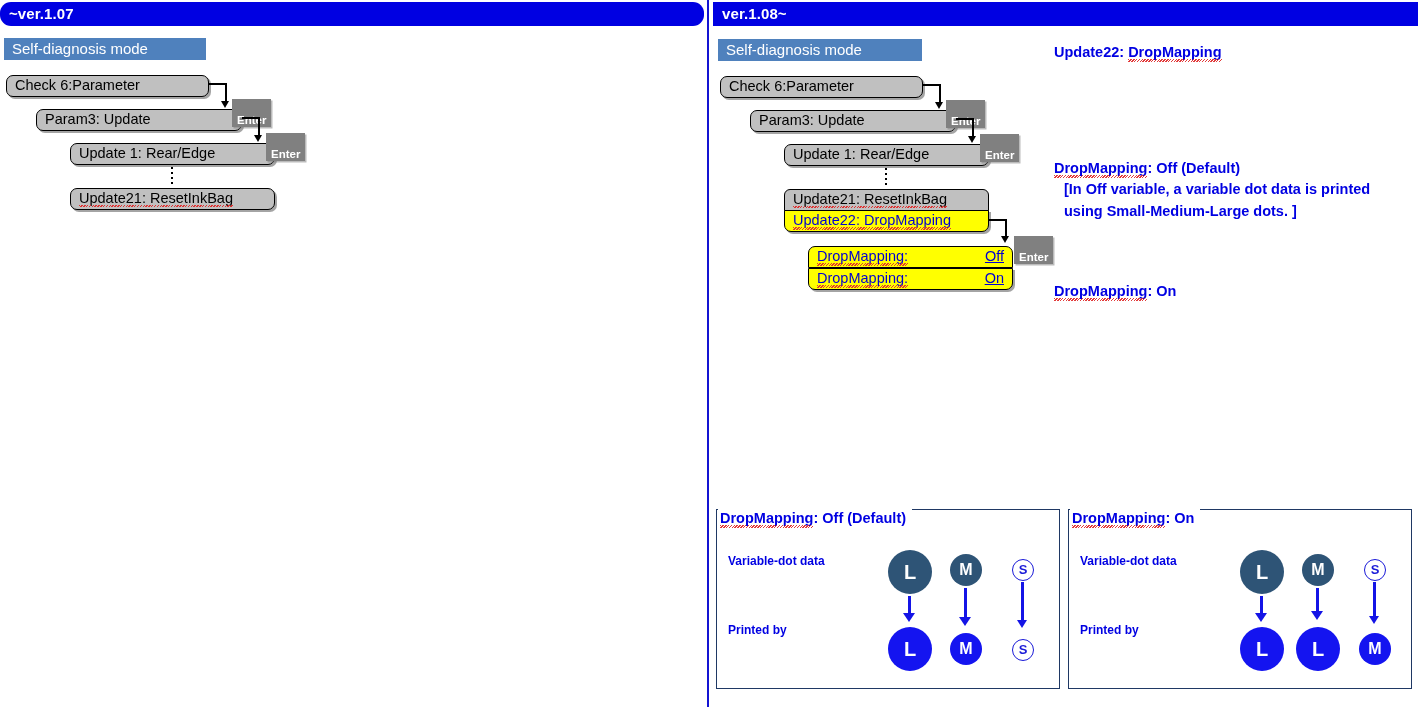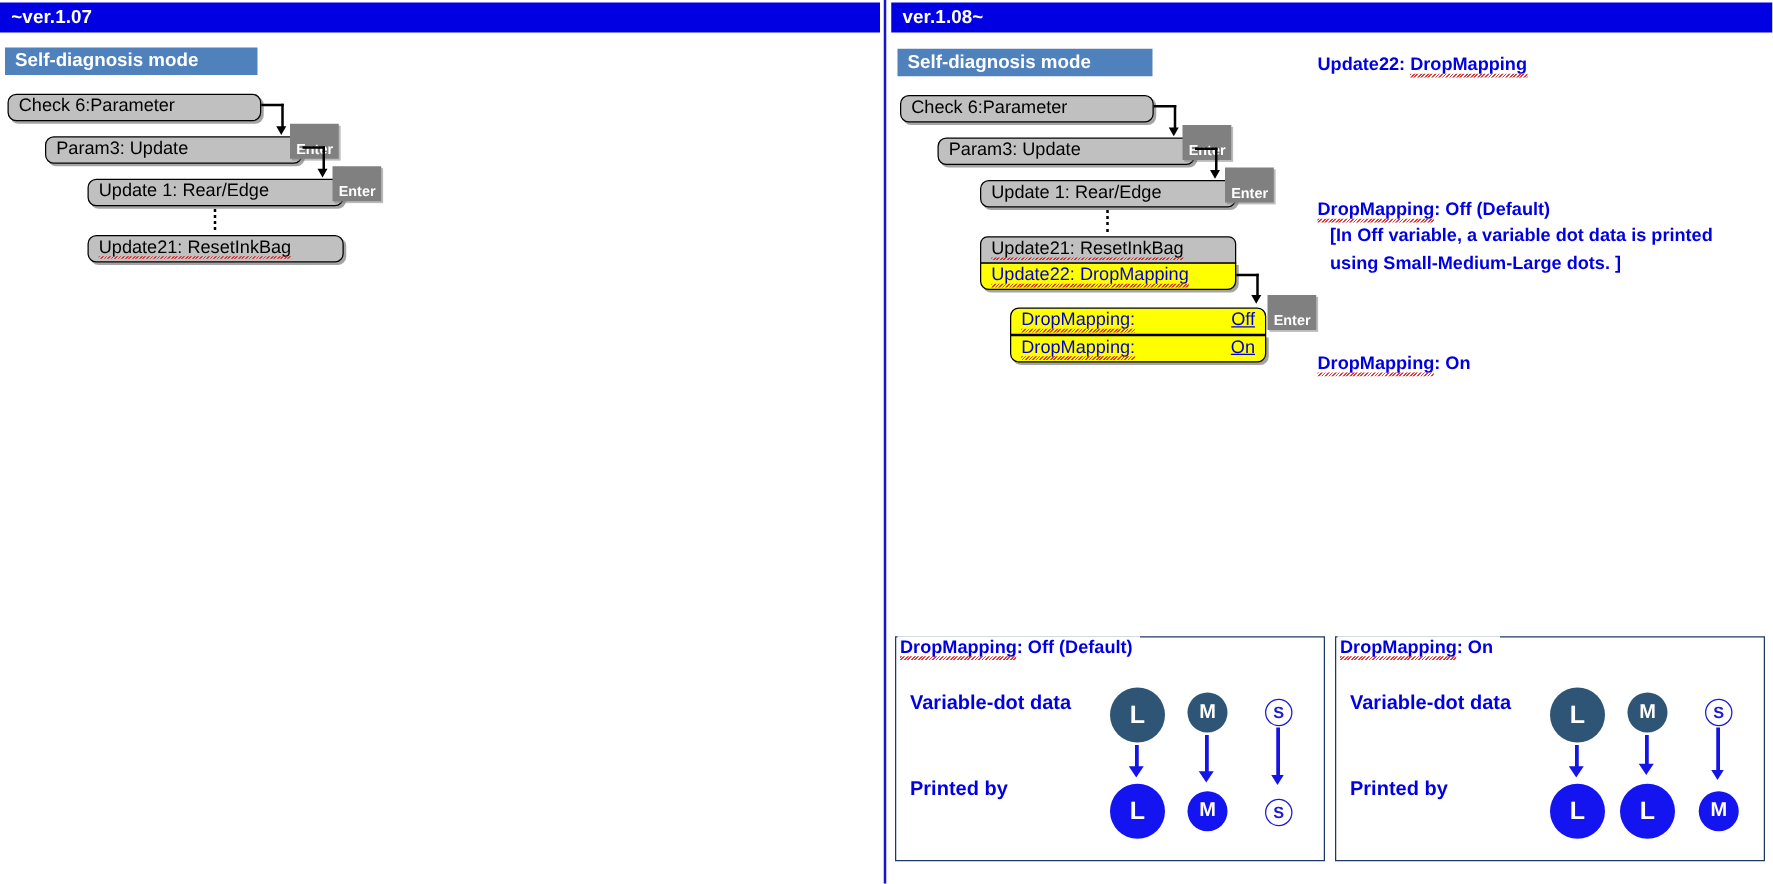--- a/index.html
+++ b/index.html
@@ -26,21 +26,21 @@
     box-sizing:border-box;
     height:24px;
     white-space:nowrap;
   }
   
   .badge{
     position:absolute;
     background:#4f81bd;
     color:#ffffff;
     font-size:15px;
-    font-weight:bold;
+    font-weight:normal;
     line-height:22px;
     height:22px;
     padding:0 9px 0 8px;
     box-sizing:border-box;
     white-space:nowrap;
   }
 
   
   .mbox{
     position:absolute;
@@ -149,21 +149,21 @@
     color:#0000e2;
     font-size:14.5px;
     font-weight:bold;
     line-height:18px;
     padding:0 6px 0 2px;
     white-space:nowrap;
   }
   .grp-label{
     position:absolute;
     color:#0000e2;
-    font-size:16px;
+    font-size:12px;
     font-weight:bold;
     white-space:nowrap;
   }
 
   
   .dot{
     position:absolute;
     border-radius:50%;
     color:#ffffff;
     font-weight:bold;
@@ -184,21 +184,21 @@
     border-left:6px solid transparent;
     border-right:6px solid transparent;
     border-top:9px solid #1414e6;
   }
   .arr.thin{width:2.6px;}
   .arrh.thin{border-left-width:5px;border-right-width:5px;border-top-width:8px;}
 </style>
 </head>
 <body>
 
-<div class="verbar" style="left:0;top:2px;width:704px;">
+<div class="verbar" style="left:0;top:2px;width:704px;border-radius:11px;">
   <span>~ver.1.07</span>
 </div>
 
 <div class="badge" style="left:4px;top:38px;width:202px;">
   <span>Self-diagnosis mode</span>
 </div>
 
 <div class="mbox" style="left:6px;top:75px;width:203px;">
   <span>Check  6:Parameter</span>
 </div>

